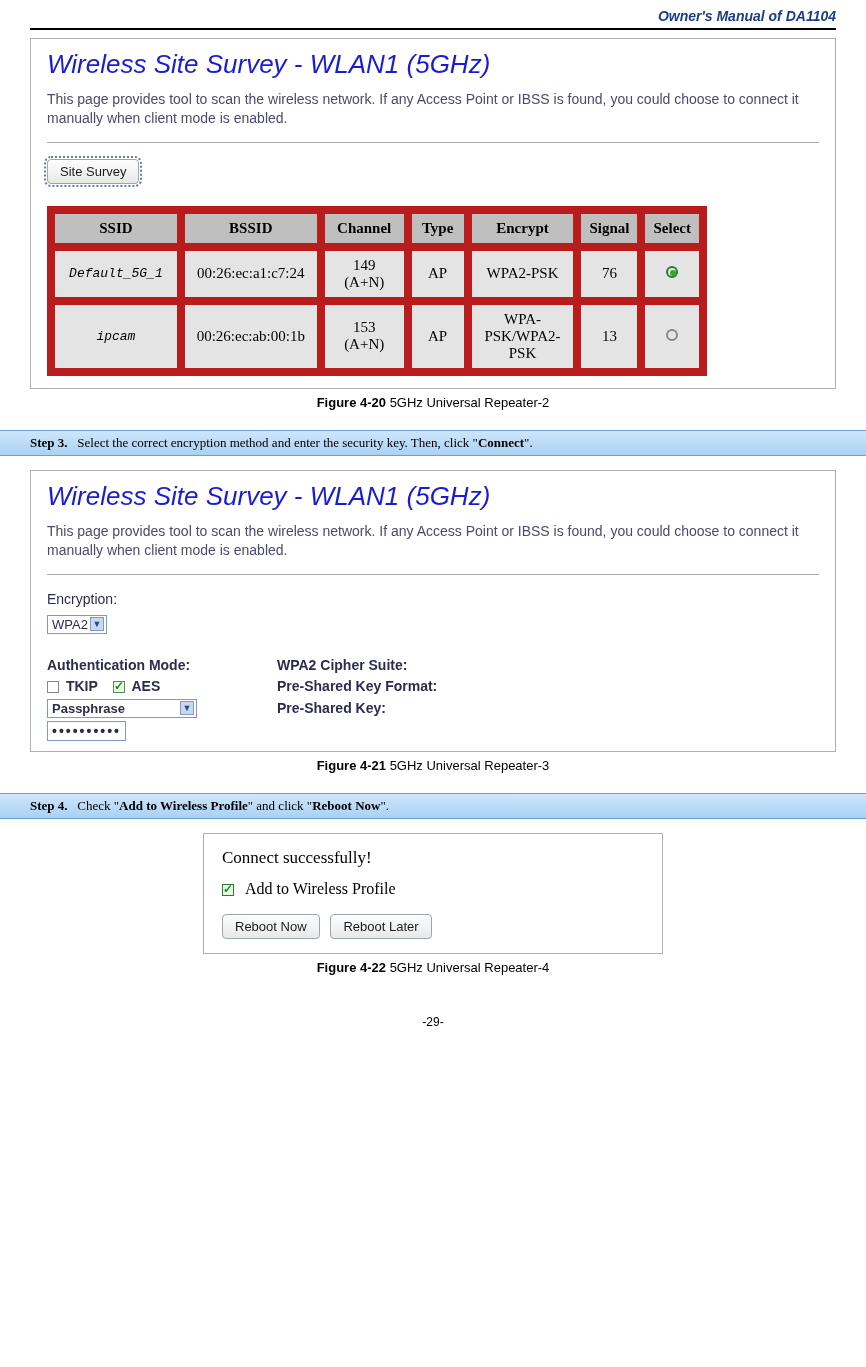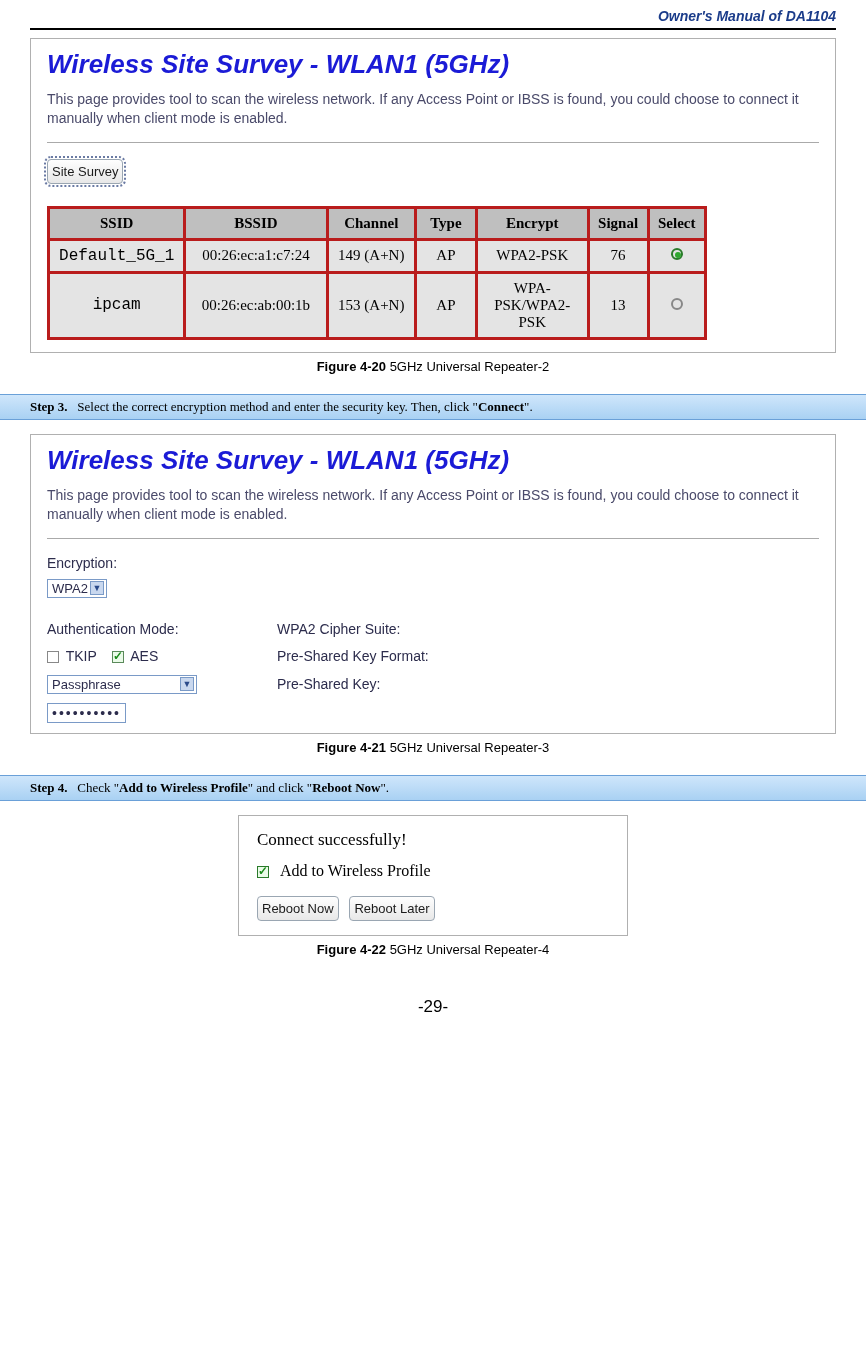--- a/index.html
+++ b/index.html
@@ -22,59 +22,59 @@
   .hr-thick { border: none; border-top: 2px solid #000; margin: 0 0 8px 0; }
   .panel {
     border: 1px solid #b0b0b0;
     padding: 10px 16px 12px 16px;
     margin: 0 0 6px 0;
     background: #fff;
   }
   .panel .title {
     font-family: Arial, sans-serif;
     font-size: 26px;
-    font-weight: bold;
+    font-weight: normal;
     font-style: italic;
     color: #1b1bd6;
     margin: 0 0 10px 0;
   }
   .panel .desc {
     color: #4a4a6a;
     font-size: 14px;
     line-height: 1.35;
     margin-bottom: 14px;
   }
   .thin-rule { border: none; border-top: 1px solid #aaa; margin: 0 0 16px 0; }
   .btn {
     font-family: Arial, sans-serif;
     font-size: 13px;
-    padding: 4px 4px;
+    padding: 4px 12px;
     background: linear-gradient(#fefefe,#e8e8e8);
     border: 1px solid #9aa6b2;
     border-radius: 4px;
     color: #1b1b1b;
     cursor: pointer;
   }
   .btn-focus { outline: 2px dotted #6a7aa3; outline-offset: 1px; }
   table.survey {
     border-collapse: collapse;
     margin-top: 22px;
     width: 660px;
   }
   table.survey th, table.survey td {
-    border: 3px solid #b91c1c;
+    border: 8px solid #b91c1c;
     font-family: "Times New Roman", serif;
     font-size: 15px;
     text-align: center;
     padding: 6px 8px;
     vertical-align: middle;
   }
   table.survey th { background: #bfbfbf; font-weight: bold; }
   table.survey td { background: #e4e4e4; }
-  table.survey td.ssid { font-family: "Courier New", monospace; font-size: 16px; }
+  table.survey td.ssid { font-family: "Courier New", monospace; font-size: 13px; font-style: italic; }
   .radio-dot {
     width: 12px; height: 12px; border-radius: 50%;
     border: 2px solid #2a7a2a; display: inline-block; position: relative;
   }
   .radio-dot.on::after {
     content: ""; position: absolute; top: 2px; left: 2px;
     width: 6px; height: 6px; background: #2fa82f; border-radius: 50%;
   }
   .radio-empty {
     width: 12px; height: 12px; border-radius: 50%;
@@ -103,41 +103,42 @@
   }
   .select .arrow {
     position: absolute; right: 2px; top: 50%; transform: translateY(-50%);
     width: 14px; height: 14px; background: #c9d8ef;
     border: 1px solid #7a9ac7; font-size: 9px; text-align: center; line-height: 12px;
     color: #2a4a8a;
   }
   .grid2 {
     display: grid;
     grid-template-columns: 230px 1fr;
-    row-gap: 11px;
+    row-gap: 5px;
     align-items: center;
     font-size: 14px;
     color: #2c2c4c;
     margin-top: 23px;
+    font-weight: bold;
   }
   .psk-input {
     font-family: Arial; font-size: 14px; padding: 1px 4px;
     border: 1px solid #7a9ac7; width: 180px; letter-spacing: 2px;
   }
   .radio-legacy { width: 12px; height:12px; border:1px solid #555; border-radius:50%; display:inline-block; vertical-align:middle; margin-right:3px; position:relative;}
   .radio-legacy.on::after{content:"";position:absolute;top:2px;left:2px;width:6px;height:6px;border-radius:50%;background:#333;}
   .chk { width:12px;height:12px;border:1px solid #5a8a5a;display:inline-block;vertical-align:middle;margin-right:3px;position:relative;background:#fff;}
   .chk.on{background:#eafbe8;}
   .chk.on::after{content:"✓";position:absolute;top:-3px;left:0;font-size:12px;color:#1a8a1a;font-weight:bold;}
   .chk-blank { width:12px;height:12px;border:1px solid #888;display:inline-block;vertical-align:middle;margin-right:3px;background:#fff;}
   .btn-row { margin-top: 12px; }
-  .panel.small { width: 390px; margin: 0 auto 4px auto; padding: 14px 18px 14px 18px;}
+  .panel.small { width: 460px; margin: 0 auto 4px auto; padding: 14px 18px 14px 18px;}
   .panel.small .msg { font-family: "Times New Roman", serif; font-size: 17px; margin-bottom: 12px; color:#000;}
   .add-row { font-family:"Times New Roman",serif; font-size:16px; margin-bottom:16px;}
-  .footer-pg { text-align:center; font-size:17px; margin-top:40px; }
+  .footer-pg { text-align:center; font-size:12px; margin-top:40px; }
 </style>
 </head>
 <body>
 
 <div class="header-right">Owner's Manual of DA1104</div>
 <hr class="hr-thick">
 
 <div class="panel">
   <div class="title">Wireless Site Survey - WLAN1 (5GHz)</div>
   <div class="desc">This page provides tool to scan the wireless network. If any Access Point or IBSS is found, you could choose to connect it manually when client mode is enabled.</div>

